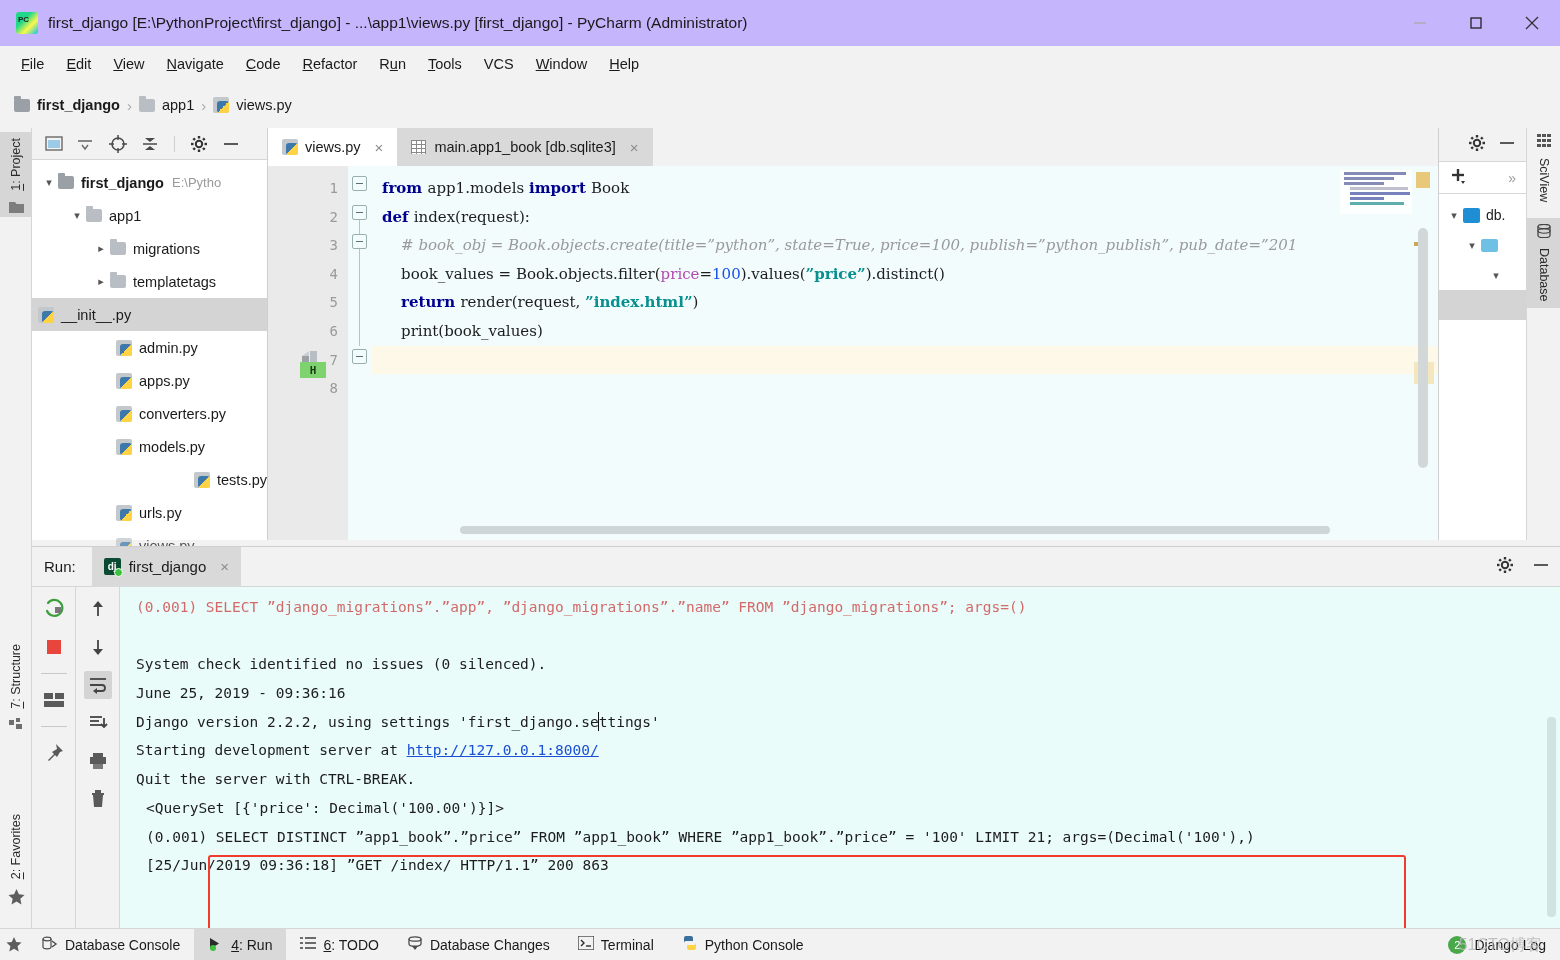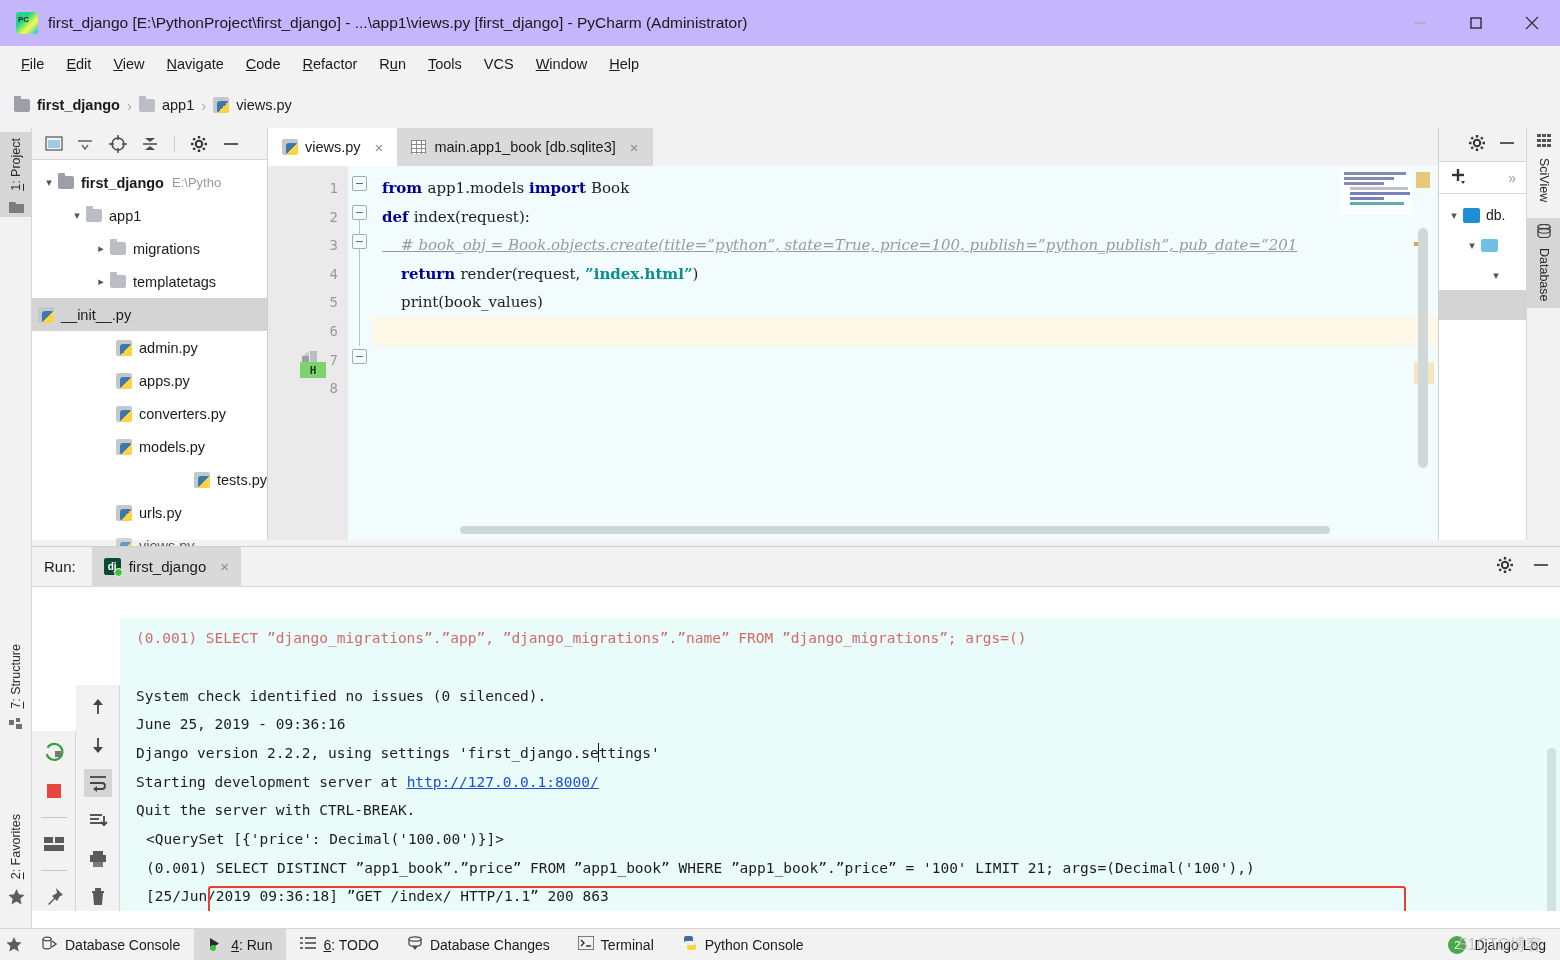--- a/index.html
+++ b/index.html
@@ -275,21 +275,21 @@
     border-bottom: 1px solid #d6d6d6; position: relative;
   }
   .run-label { font-size: 15px; color: #1a1a1a; margin-left: 12px; margin-right: 16px; }
   .run-tab {
     height: 40px; display: flex; align-items: center; padding: 0 12px; background: #d9d9d9;
     font-size: 15px; color: #1a1a1a;
   }
   .run-tab .xbtn { margin-left: 14px; color: #8c8c8c; font-size: 15px; }
   .runwin-head-right { position: absolute; right: 10px; display: flex; align-items: center; gap: 18px; }
 
-  .run-body { position: absolute; left: 0; top: 22px; width: 1528px; height: 342px; display: flex; align-items: flex-end; }
+  .run-body { position: absolute; left: 0; top: 40px; width: 1528px; height: 342px; display: flex; }
   .run-tb {
     width: 44px; background: #f2f2f2; border-right: 1px solid #d6d6d6;
     display: flex; flex-direction: column; align-items: center; padding-top: 8px; gap: 10px; flex: none;
   }
   .run-tb2 {
     width: 44px; background: #f2f2f2; border-right: 1px solid #d6d6d6;
     display: flex; flex-direction: column; align-items: center; padding-top: 8px; gap: 10px; flex: none;
   }
   .rtb-ic { width: 28px; height: 28px; display: flex; align-items: center; justify-content: center; }
   .rtb-ic.on { background: #d4d4d4; border-radius: 2px; }
@@ -639,21 +639,24 @@
       </div>
 
       <div class="codearea">
         <div class="cl">
           <span class="k">from </span><span class="plain">app1.models </span><span class="k">import </span><span class="plain">Book</span>
         </div>
         <div class="cl">
           <span class="k">def </span><span class="plain">index(request):</span>
         </div>
         <div class="cl">
-          <span class="cmt" style="white-space:pre;text-decoration:underline;">    # book_obj = Book.objects.create(title=”python”, state=True, price=100, publish=”python_publish”, pub_date=”201</span>
+          <span class="cmt" style="white-space:pre;">    # book_obj = Book.objects.create(title=”python”, state=True, price=100, publish=”python_publish”, pub_date=”201</span>
+        </div>
+        <div class="cl">
+          <span class="plain" style="white-space:pre;">    book_values = Book.objects.filter(</span><span class="kwarg">price</span><span class="plain">=</span><span class="num">100</span><span class="plain">).values(</span><span class="str">”price”</span><span class="plain">).distinct()</span>
         </div>
         <div class="cl">
           <span class="plain" style="white-space:pre;">    </span><span class="k">return </span><span class="plain">render(request,  </span><span class="str">”index.html”</span><span class="plain">)</span>
         </div>
         <div class="cl">
           <span class="plain" style="white-space:pre;">    print(book_values)</span>
         </div>
         <div class="cl current">
           <span class="plain"></span>
         </div>

